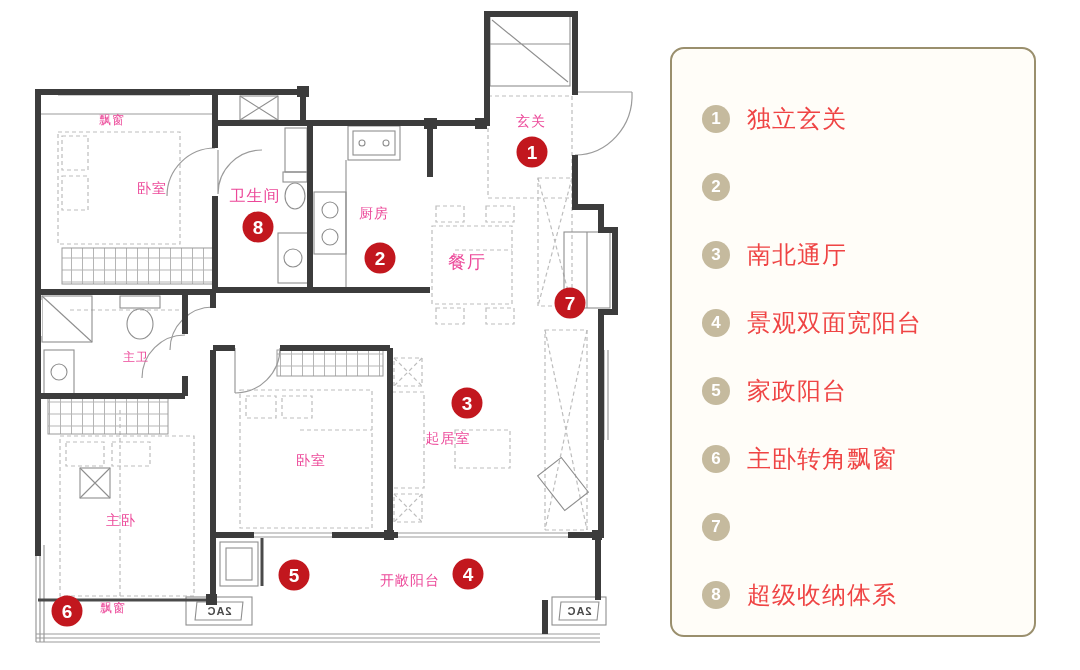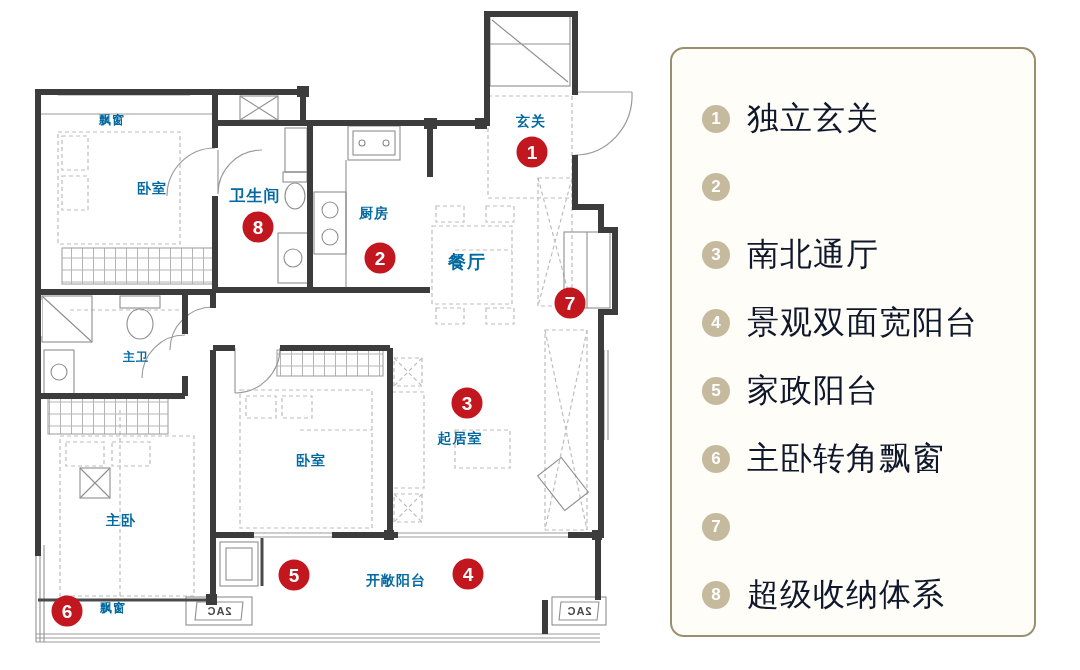--- a/index.html
+++ b/index.html
@@ -1,36 +1,36 @@
 <!DOCTYPE html>
 <html><head>
 <meta charset="utf-8">
 <style>
   html,body{margin:0;padding:0;background:#ffffff;}
   .stage{position:relative;width:1080px;height:670px;background:#ffffff;overflow:hidden;
          font-family:"Liberation Sans","DejaVu Sans",sans-serif;}
   
   .plan{position:absolute;left:0;top:0;width:660px;height:670px;}
   .plan svg{position:absolute;left:0;top:0;}
-  .room-label{position:absolute;transform:translate(-50%,-50%);color:#0369a1;font-weight:700;
+  .room-label{position:absolute;transform:translate(-50%,-50%);color:#ec4899;font-weight:400;
               letter-spacing:1px;white-space:nowrap;}
   .ac-label{position:absolute;transform:translate(-50%,-50%) scaleX(-1);color:#4a4a4a;
             font-size:11px;font-weight:700;letter-spacing:1px;}
   .badge{position:absolute;width:31px;height:31px;border-radius:50%;background:#c2171e;
          color:#ffffff;font-size:19px;font-weight:700;display:flex;align-items:center;
          justify-content:center;transform:translate(-50%,-50%);}
   
   .legend{position:absolute;left:670px;top:47px;width:366px;height:590px;background:#fffdf8;
           border:2px solid #9a8f6d;border-radius:14px;box-sizing:border-box;
           padding:36px 0 10px 30px;}
   .legend-row{height:68px;display:flex;align-items:center;gap:17px;}
   .legend-badge{width:28px;height:28px;border-radius:50%;background:#c5ba9e;color:#ffffff;
                 font-size:17px;font-weight:700;display:flex;align-items:center;
                 justify-content:center;flex:0 0 28px;}
-  .legend-text{font-size:32px;color:#0f172a;font-weight:500;letter-spacing:1px;white-space:nowrap;}
+  .legend-text{font-size:24px;color:#ef4444;font-weight:500;letter-spacing:1px;white-space:nowrap;}
 </style>
 </head>
 <body>
 
 <div class="stage">
 
   <div class="plan">
     <svg width="660" height="670" viewBox="0 0 660 670">
       <defs>
         <pattern id="wrd" width="11" height="12" patternUnits="userSpaceOnUse">
@@ -178,24 +178,24 @@
     </svg>
 
     <span class="room-label" style="left:112px;top:120px;font-size:12px;">飘窗</span>
     <span class="room-label" style="left:152px;top:189px;font-size:14px;">卧室</span>
     <span class="room-label" style="left:255px;top:196px;font-size:16px;">卫生间</span>
     <span class="room-label" style="left:374px;top:214px;font-size:14px;">厨房</span>
     <span class="room-label" style="left:531px;top:122px;font-size:14px;">玄关</span>
     <span class="room-label" style="left:467px;top:262px;font-size:18px;">餐厅</span>
     <span class="room-label" style="left:136px;top:357px;font-size:12px;">主卫</span>
     <span class="room-label" style="left:311px;top:461px;font-size:14px;">卧室</span>
-    <span class="room-label" style="left:460px;top:439px;font-size:14px;text-align:right;">起居室</span>
+    <span class="room-label" style="left:448px;top:439px;font-size:14px;text-align:right;">起居室</span>
     <span class="room-label" style="left:121px;top:521px;font-size:14px;">主卧</span>
     <span class="room-label" style="left:113px;top:608px;font-size:12px;">飘窗</span>
-    <span class="room-label" style="left:396px;top:581px;font-size:14px;">开敞阳台</span>
+    <span class="room-label" style="left:410px;top:581px;font-size:14px;">开敞阳台</span>
     <span class="ac-label" style="left:219px;top:611px;">2AC</span>
     <span class="ac-label" style="left:579px;top:611px;">2AC</span>
 
     <div class="badge" style="left:532px;top:152px;">1</div>
     <div class="badge" style="left:380px;top:258px;">2</div>
     <div class="badge" style="left:467px;top:403px;">3</div>
     <div class="badge" style="left:468px;top:574px;">4</div>
     <div class="badge" style="left:294px;top:575px;">5</div>
     <div class="badge" style="left:67px;top:611px;">6</div>
     <div class="badge" style="left:570px;top:303px;">7</div>

